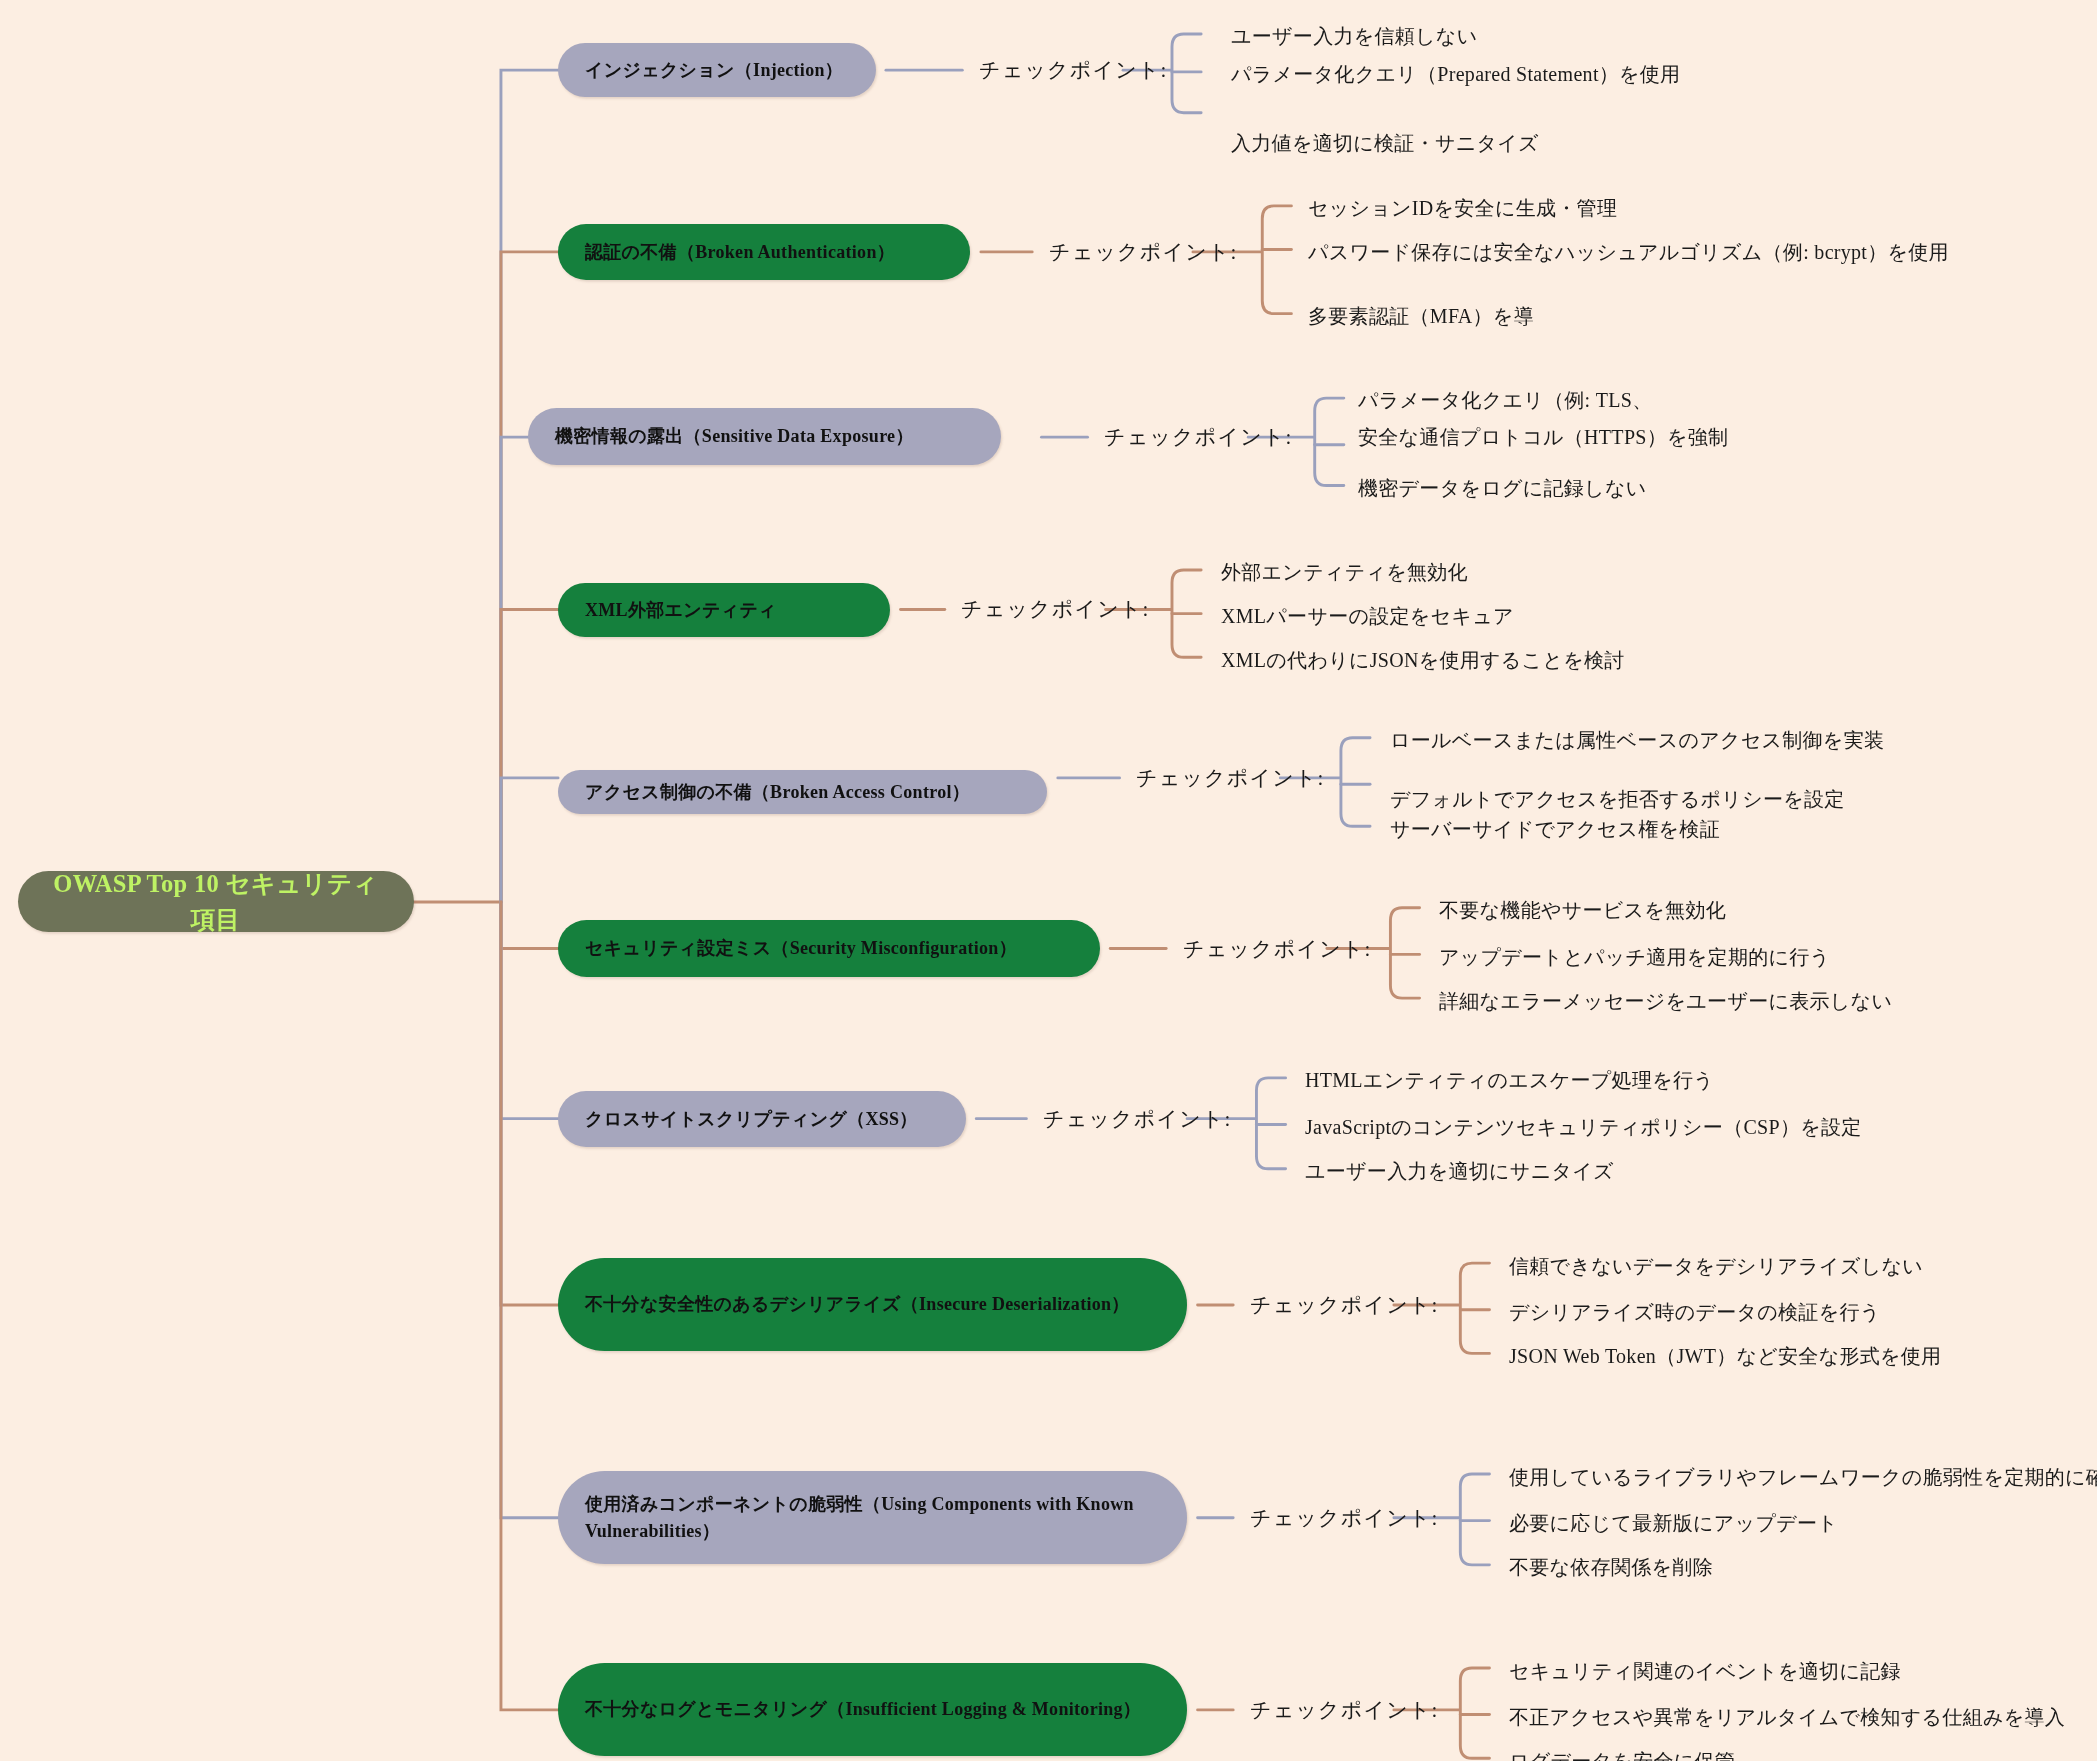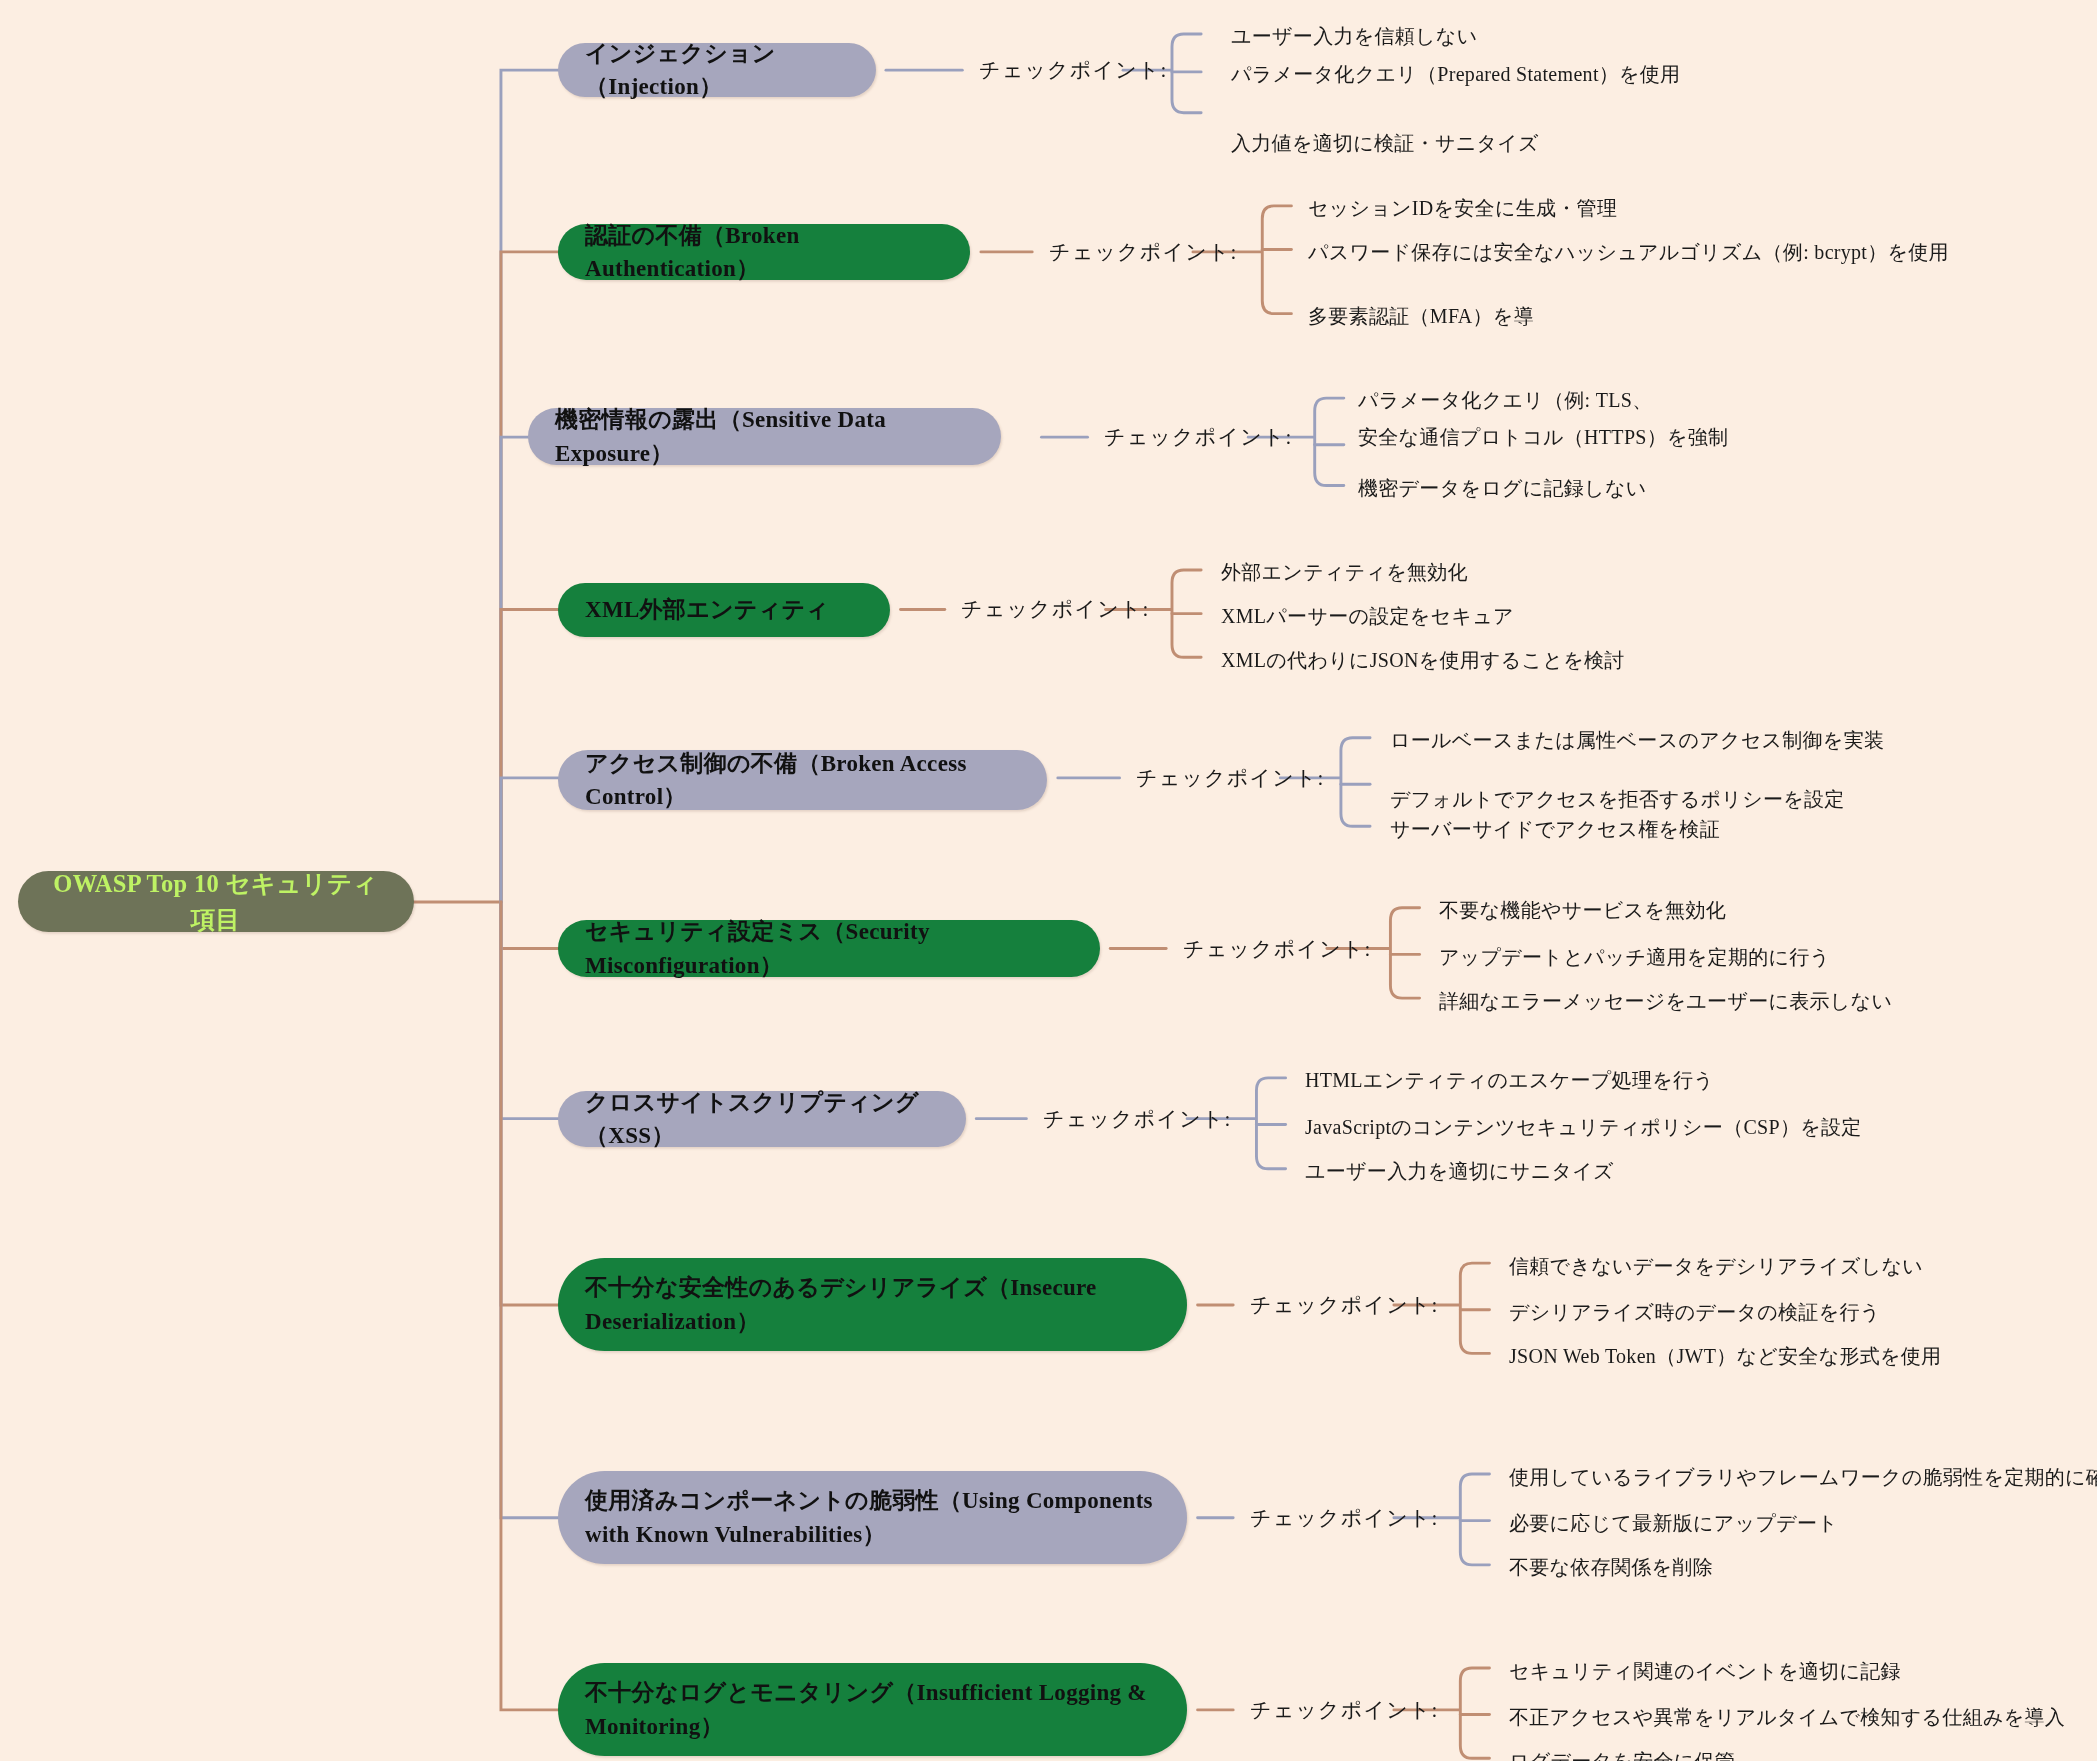--- a/index.html
+++ b/index.html
@@ -13,21 +13,21 @@
   svg.links{position:absolute;left:0;top:0;width:2097px;height:1762px;pointer-events:none;}
 
   .node{
     position:absolute;
     display:flex;align-items:center;
     box-sizing:border-box;
     border-radius:582px;
     padding:0 27px;
     color:#111;
     font-weight:700;
-    font-size:23px;
+    font-size:18px;
     line-height:1.45;
     letter-spacing:0.3px;
     box-shadow:1.2px 1.7px 2.3px rgba(120,90,70,.18);
   }
   .node.root{
     background:#6e7358;color:#bef264;
     font-size:24.5px;
     justify-content:center;
     text-align:center;
   }
@@ -136,21 +136,21 @@
       <div class="leaf" style="left: 1358px; top: 387px;">パラメータ化クエリ（例: TLS、</div>
       <div class="leaf" style="left: 1358px; top: 424px;">安全な通信プロトコル（HTTPS）を強制</div>
       <div class="leaf" style="left: 1358px; top: 475px;">機密データをログに記録しない</div>
       <div class="node salmon" style="left: 558px; width: 332px; height: 54px; top: 583px;">
         <span>XML外部エンティティ</span>
       </div>
       <div class="cp-label" style="left: 961px; top: 595px;">チェックポイント:</div>
       <div class="leaf" style="left: 1221px; top: 559px;">外部エンティティを無効化</div>
       <div class="leaf" style="left: 1221px; top: 603px;">XMLパーサーの設定をセキュア</div>
       <div class="leaf" style="left: 1221px; top: 647px;">XMLの代わりにJSONを使用することを検討</div>
-      <div class="node purple" style="left: 558px; width: 489px; height: 60px; top: 750px;">
+      <div class="node purple" style="left: 558px; width: 489px; height: 44px; top: 770px;">
         <span>アクセス制御の不備（Broken Access Control）</span>
       </div>
       <div class="cp-label" style="left: 1136px; top: 764px;">チェックポイント:</div>
       <div class="leaf" style="left: 1390px; top: 727px;">ロールベースまたは属性ベースのアクセス制御を実装</div>
       <div class="leaf" style="left: 1390px; top: 774px; margin-top: 12px;">デフォルトでアクセスを拒否するポリシーを設定</div>
       <div class="leaf" style="left: 1390px; top: 816px;">サーバーサイドでアクセス権を検証</div>
       <div class="node salmon" style="left: 558px; width: 542px; height: 57px; top: 920px;">
         <span>セキュリティ設定ミス（Security Misconfiguration）</span>
       </div>
       <div class="cp-label" style="left: 1183px; top: 935px;">チェックポイント:</div>

